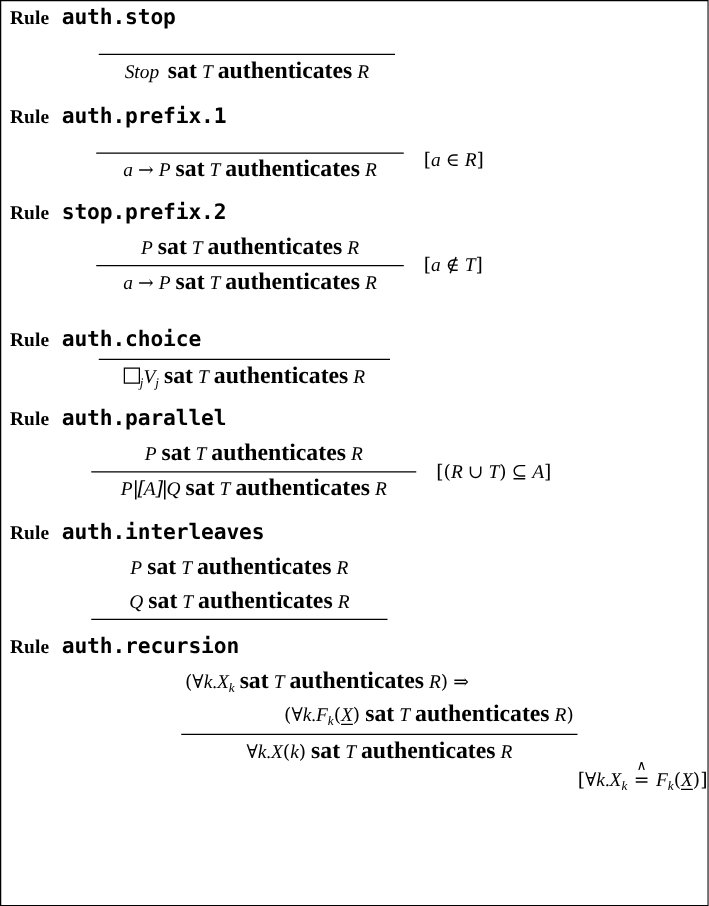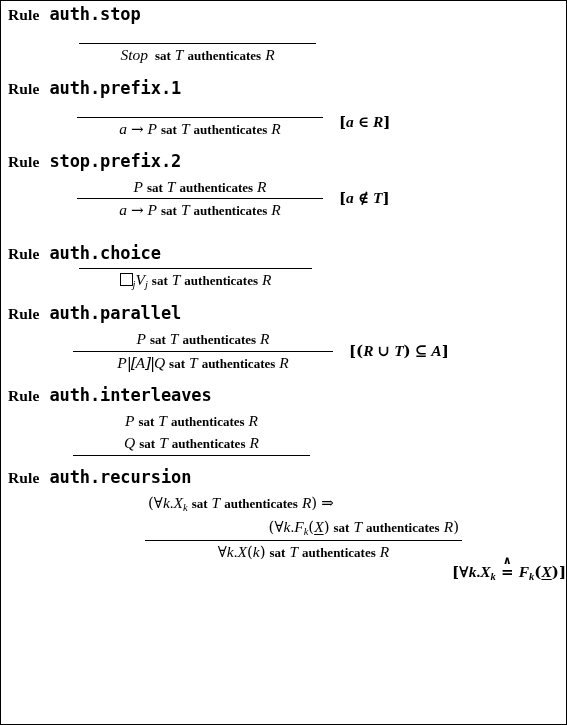--- a/index.html
+++ b/index.html
@@ -71,33 +71,32 @@
     border-bottom: 1.1px solid #000000;
     height: 0;
     font-size: 0;
     line-height: 0;
   }
   .side-cond {
     white-space: nowrap;
     font-size: 15px;
     margin-left: 16px;
     align-self: center;
-    font-weight: bold;
   }
 
   
   .mi {           
     font-family: "Liberation Serif", "DejaVu Serif", serif;
     font-style: italic;
     font-size: 15.5px;
   }
   .mb {           
     font-family: "Liberation Serif", "DejaVu Serif", serif;
     font-weight: bold;
-    font-size: 13px;
+    font-size: 19px;
   }
   .mn {           
     font-family: "Liberation Serif", "DejaVu Serif", serif;
     font-size: 15px;
   }
   .op {           
     font-family: "DejaVu Serif", "Liberation Serif", serif;
     font-size: 15px;
   }
   .sub {

